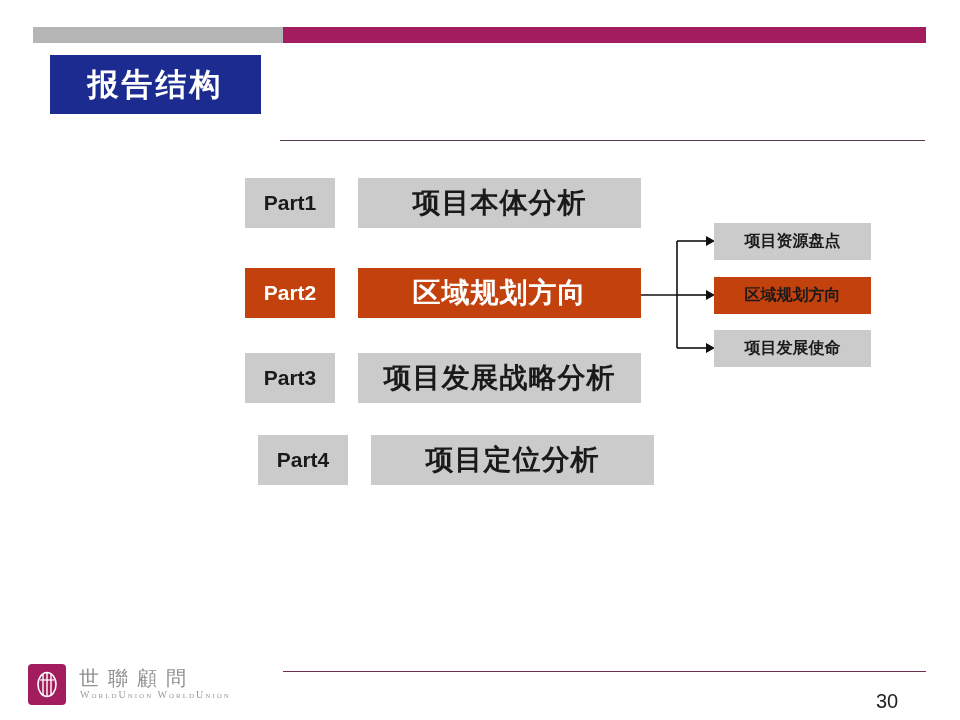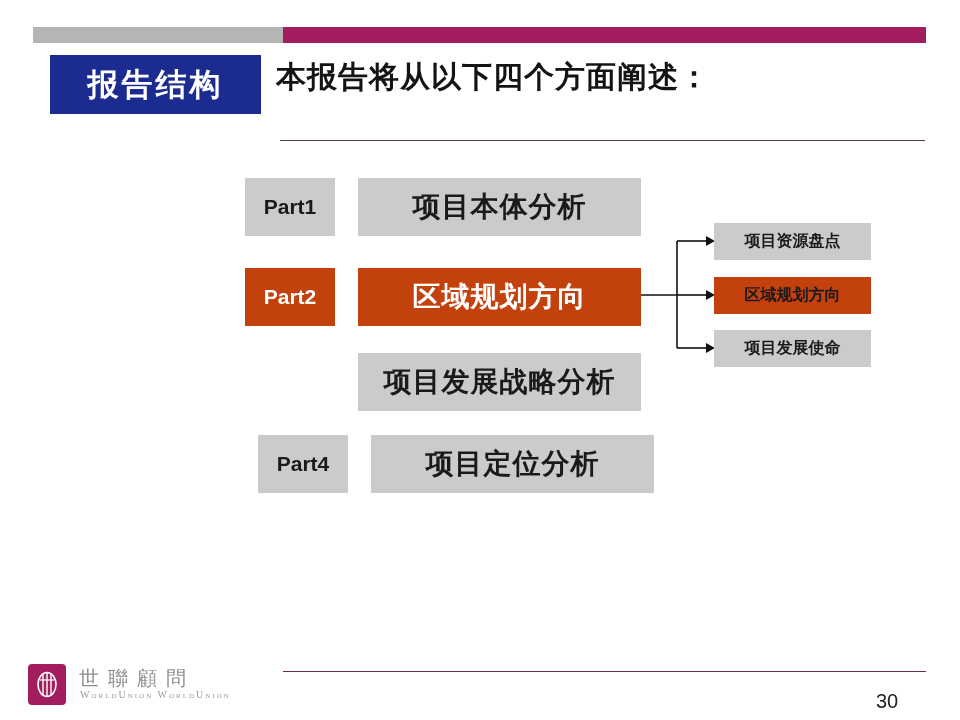--- a/index.html
+++ b/index.html
@@ -27,21 +27,21 @@
     white-space: nowrap;
   }
 
   .title-underline {
     position: absolute; left: 280px; top: 140px; width: 645px; height: 1px;
     background: #563a50;
   }
 
   
   .pbox {
-    position: absolute; height: 58px;
+    position: absolute; height: 50px;
     display: flex; align-items: center; justify-content: center;
     font-weight: 700; color: #1a1a1a;
   }
   .plabel { left: 245px; width: 90px;  font-size: 21px; }
   .pmain  { left: 358px; width: 283px; font-size: 28px; letter-spacing: 1px; }
   .gray { background: #cbcbcb; }
   .navy { background: #c2410c; color: #ffffff; }
 
   .r1 { top: 178px; }
   .r2 { top: 268px; }
@@ -88,29 +88,29 @@
 </style>
 </head>
 <body>
 
 <div class="slide">
 
   <div class="bar bar-gray"></div>
   <div class="bar bar-crimson"></div>
 
   <div class="tag-box">报告结构</div>
-  <div class="slide-title">本报告将从以下四个方面阐述：</div>
   <div class="title-underline"></div>
 
   <div class="pbox plabel gray r1">Part1</div>
   <div class="pbox pmain  gray r1">项目本体分析</div>
 
   <div class="pbox plabel navy r2">Part2</div>
   <div class="pbox pmain  navy r2">区域规划方向</div>
 
+  <div class="pbox plabel gray r3">Part3</div>
   <div class="pbox pmain  gray r3">项目发展战略分析</div>
 
   <div class="pbox plabel gray r4">Part4</div>
   <div class="pbox pmain  gray r4">项目定位分析</div>
 
   <svg class="connector" viewBox="0 0 95 135" xmlns="http://www.w3.org/2000/svg">
     <line x1="11" y1="70" x2="47" y2="70" stroke="#111111" stroke-width="1.6"></line>
     <line x1="47" y1="16" x2="47" y2="123" stroke="#111111" stroke-width="1.6"></line>
     <line x1="47" y1="16" x2="77" y2="16" stroke="#111111" stroke-width="1.6"></line>
     <line x1="47" y1="70" x2="77" y2="70" stroke="#111111" stroke-width="1.6"></line>

